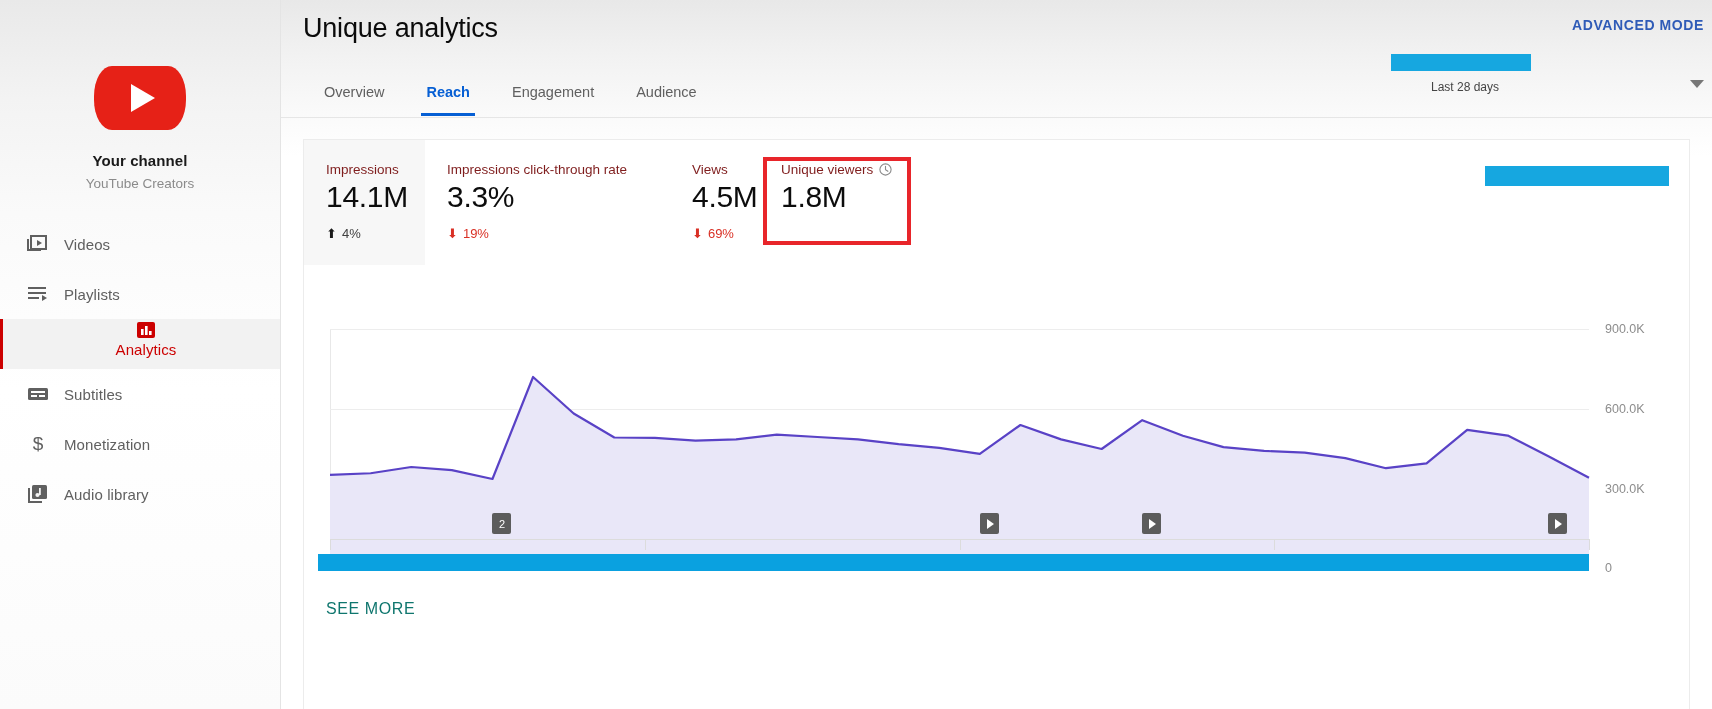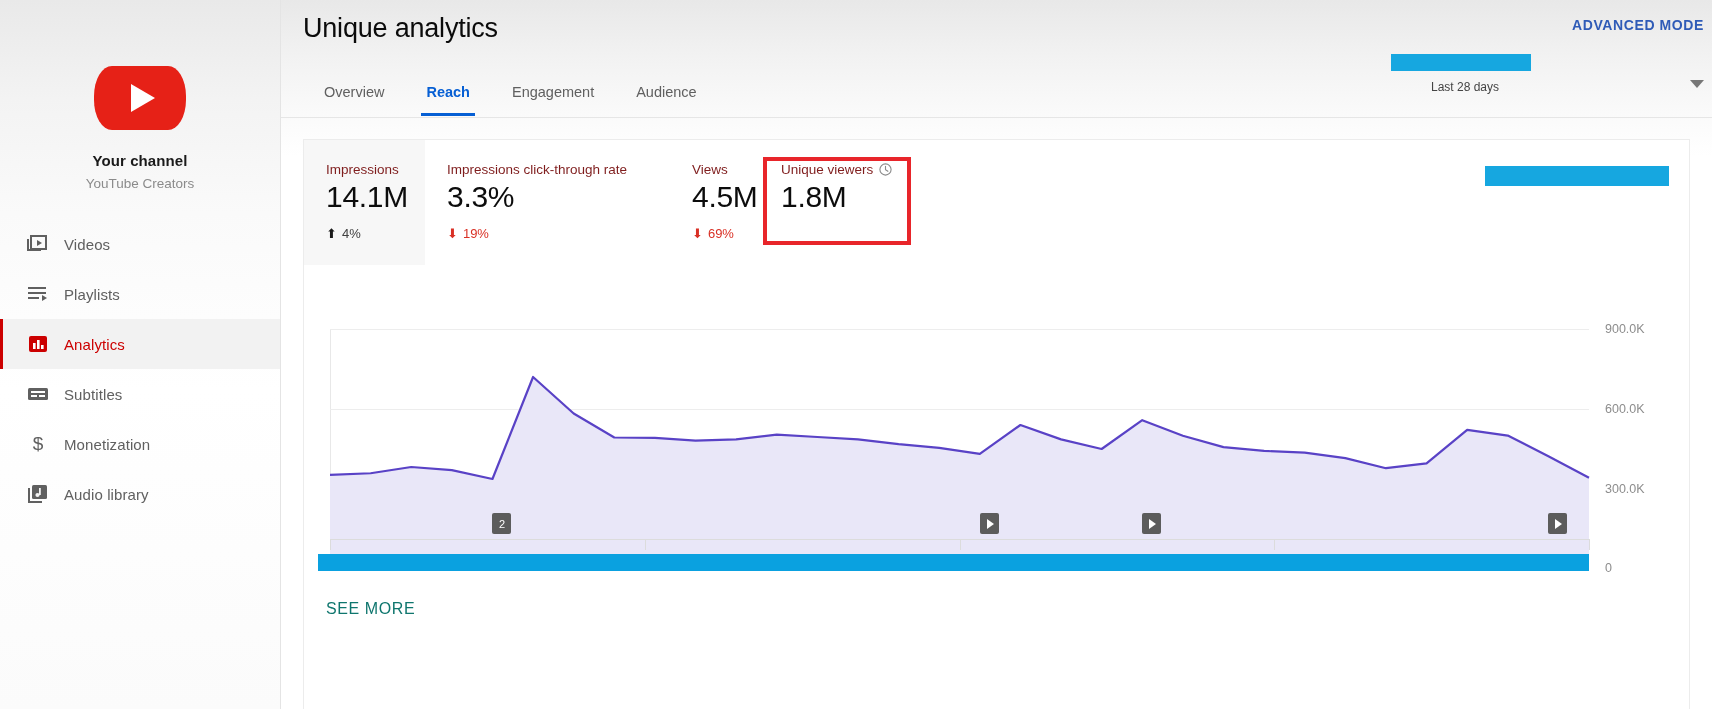--- a/index.html
+++ b/index.html
@@ -33,21 +33,21 @@
   .channel-name { margin-top: 22px; font-size: 15px; font-weight: 700; color: #1a1a1a; letter-spacing: .1px; }
   .channel-sub { margin-top: 7px; font-size: 13.5px; color: #8b8b8b; }
 
   .nav { margin-top: 28px; }
   .nav-item {
     height: 50px; display: flex; align-items: center;
     padding-left: 12px; cursor: pointer; position: relative;
   }
   .nav-item .ic { width: 52px; display: flex; align-items: center; justify-content: center; }
   .nav-item .lbl { font-size: 15px; color: #606060; letter-spacing: .1px; }
-  .nav-item.active { background: #f2f2f2; }
+  .nav-item.active { background: #f2f2f2; flex-direction: column; }
   .nav-item.active::before {
     content: ""; position: absolute; left: 0; top: 0; bottom: 0; width: 3px; background: #c00;
   }
   .nav-item.active .lbl { color: #c00; }
   .ic svg { display: block; }
 
   
   .main {
     flex: 1; height: 709px; position: relative;
     background: linear-gradient(180deg,#e8e8e8 0%,#f2f2f2 8%,#fafafa 16%,#ffffff 22%,#ffffff 100%);

